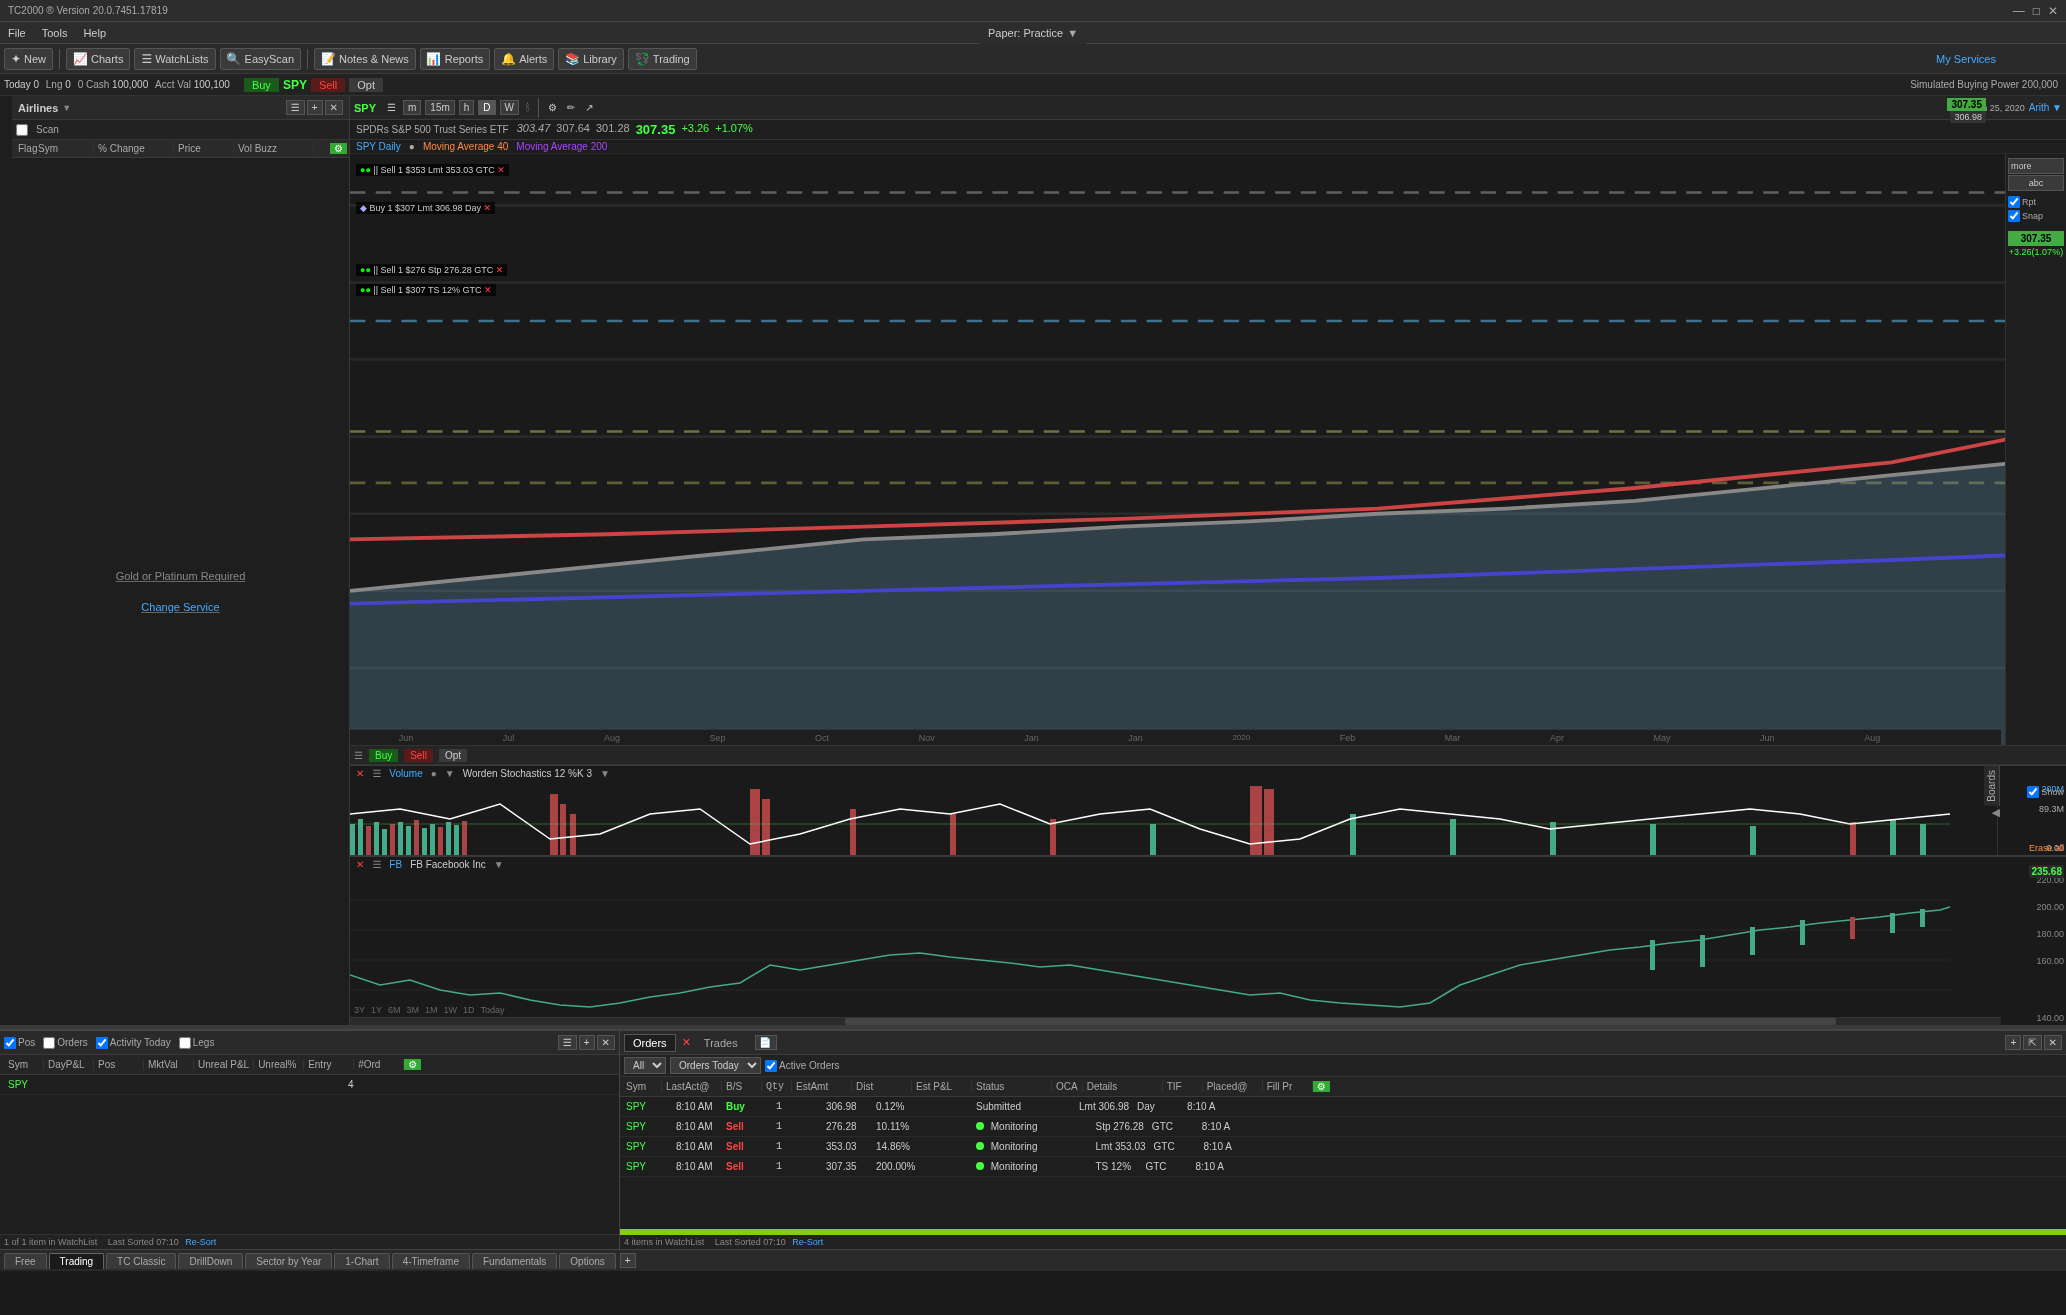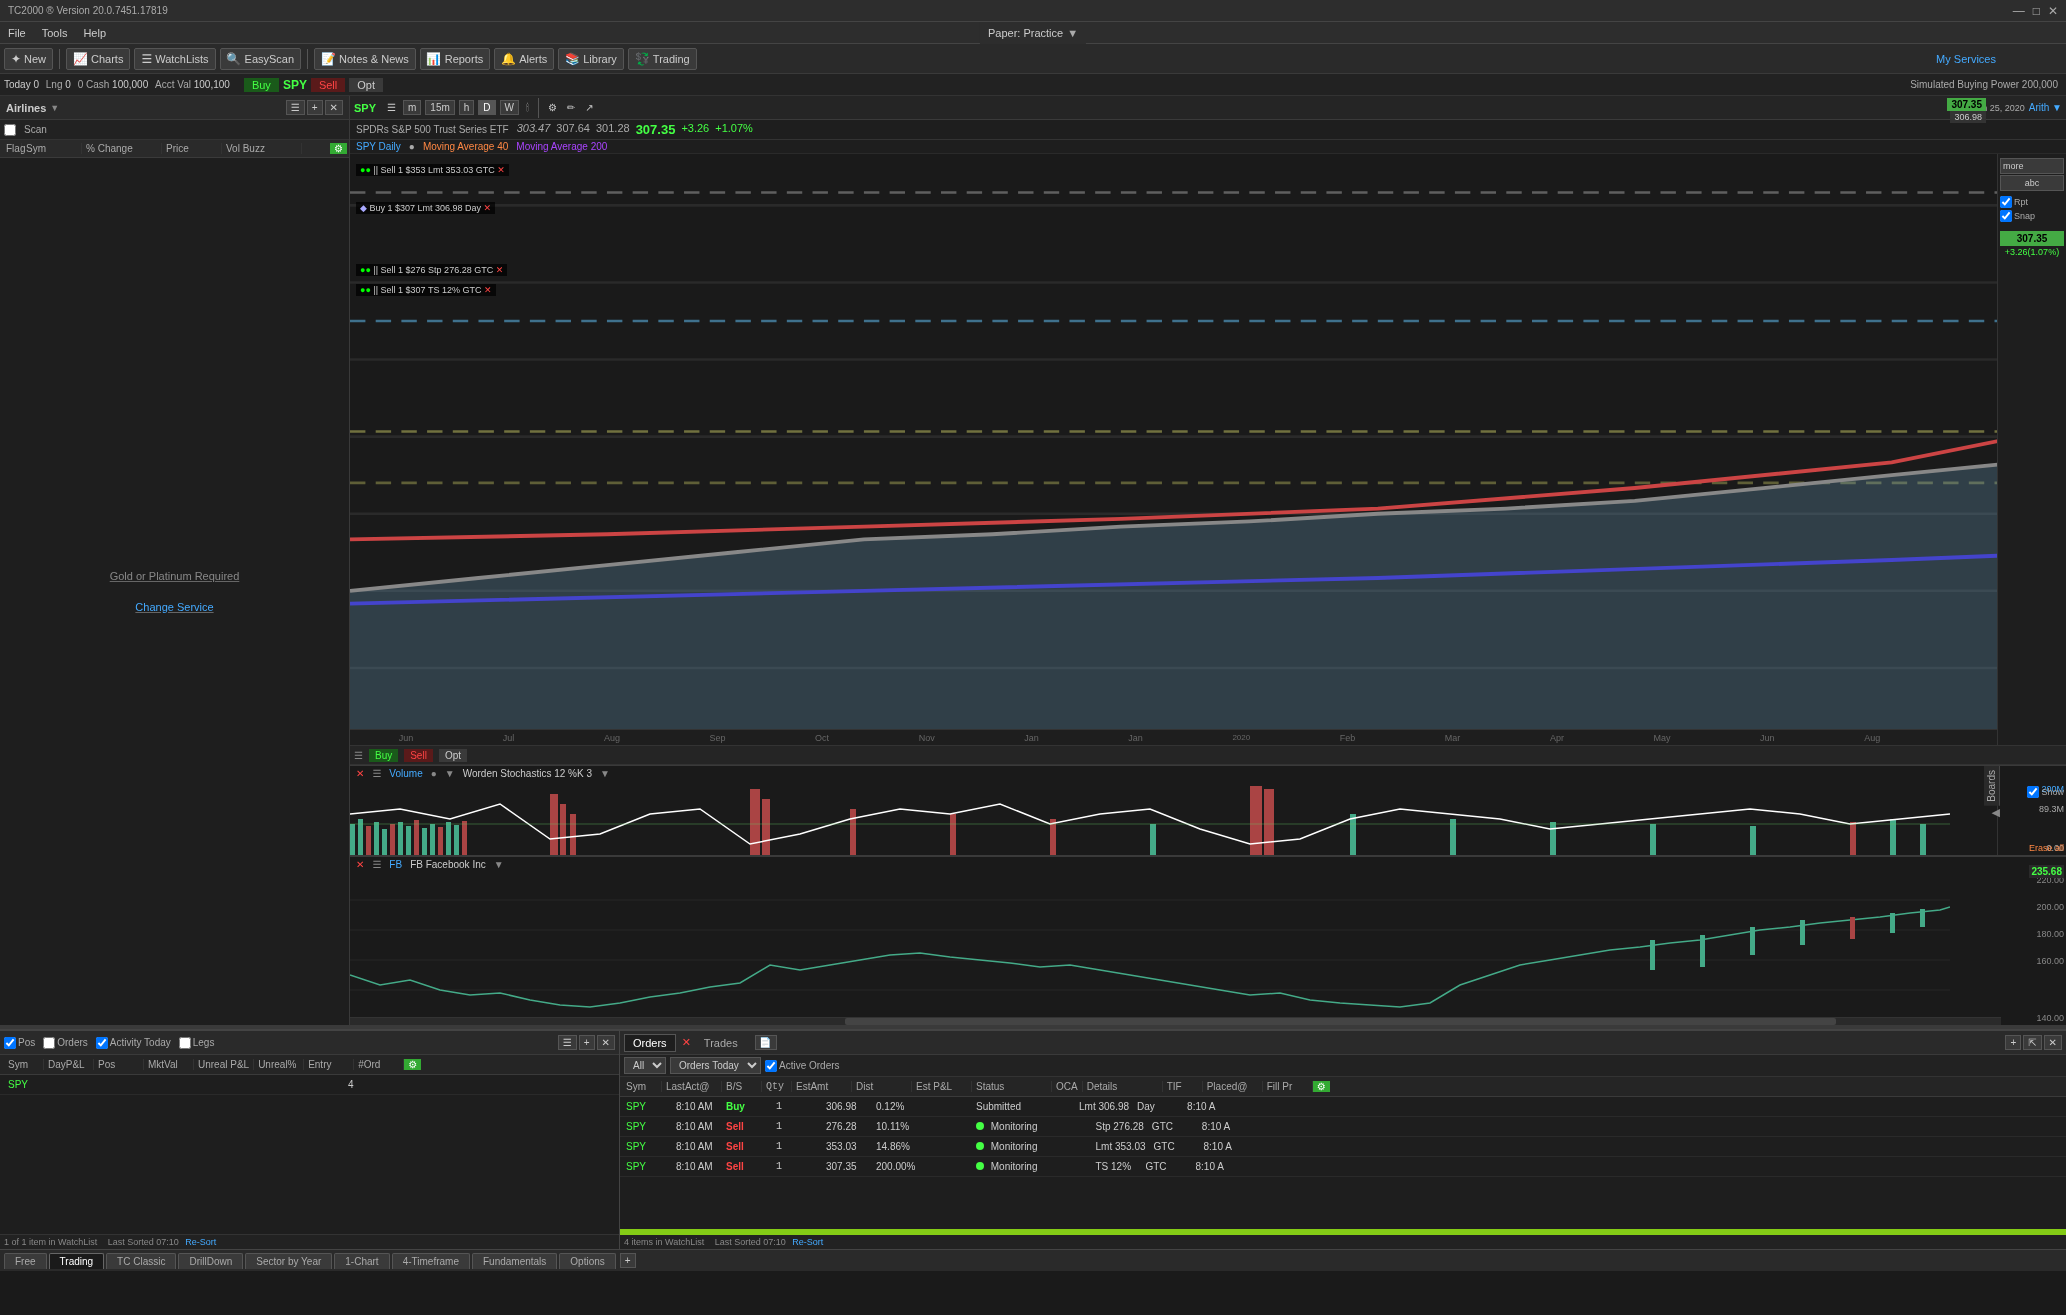--- a/index.html
+++ b/index.html
@@ -124,20 +124,21 @@
     .btn-opt { background: #3a3a3a; color: #ccc; border: none; padding: 1px 8px; font-size: 11px; cursor: pointer; }
     .simulated-info { position: absolute; right: 8px; color: #aaa; font-size: 10px; }
 
     
     #left-panel {
       width: 350px;
       background: #1e1e1e;
       border-right: 1px solid #3a3a3a;
       display: flex;
       flex-direction: column;
+      padding-left: 12px;
     }
     #watchlist-header {
       background: #2a2a2a;
       height: 24px;
       display: flex;
       align-items: center;
       padding: 0 6px;
       border-bottom: 1px solid #3a3a3a;
       gap: 4px;
     }
@@ -740,21 +741,21 @@
             <span style="color:#666;font-size:8px;">2020</span>
             <span>Feb</span>
             <span>Mar</span>
             <span>Apr</span>
             <span>May</span>
             <span>Jun</span>
             <span>Aug</span>
           </div>
         </div>
 
-        <div style="position:absolute;right:0;top:0;width:69px;background:#1e1e1e;border-left:1px solid #333;height:100%;display:flex;flex-direction:column;padding:4px 2px;gap:1px;">
+        <div style="position:absolute;right:0;top:0;width:61px;background:#1e1e1e;border-left:1px solid #333;height:100%;display:flex;flex-direction:column;padding:4px 2px;gap:1px;">
           <button style="background:#3a3a3a;border:1px solid #555;color:#ccc;font-size:9px;padding:2px;cursor:pointer;text-align:left;">more</button>
           <button style="background:#3a3a3a;border:1px solid #555;color:#ccc;font-size:9px;padding:2px;cursor:pointer;">abc</button>
           <div style="margin-top:4px;display:flex;flex-direction:column;gap:2px;">
             <label style="color:#aaa;font-size:9px;display:flex;align-items:center;gap:2px;"><input type="checkbox" checked="" style=""> Rpt</label>
             <label style="color:#aaa;font-size:9px;display:flex;align-items:center;gap:2px;"><input type="checkbox" checked="" style=""> Snap</label>
           </div>
           <div style="margin-top:8px;background:#4a4;color:#000;font-size:10px;font-weight:bold;padding:2px 4px;text-align:center;">307.35</div>
           <div style="color:#4f4;font-size:9px;text-align:center;">+3.26(1.07%)</div>
         </div>
       </div>
@@ -868,20 +869,30 @@
         <div style="position:absolute;right:2px;top:45px;font-size:9px;color:#888;">200.00</div>
         <div style="position:absolute;right:2px;top:72px;font-size:9px;color:#888;">180.00</div>
         <div style="position:absolute;right:2px;top:99px;font-size:9px;color:#888;">160.00</div>
         <div style="position:absolute;right:2px;bottom:2px;font-size:9px;color:#888;margin-left:32px;">140.00</div>
         <div style="position:absolute;right:2px;top:8px;font-size:10px;font-weight:bold;color:#4f4;background:#2a2a2a;padding:1px 2px;">235.68</div>
 
         <div style="position:absolute;bottom:0;left:0;right:65px;height:8px;background:#2a2a2a;border-top:1px solid #333;">
           <div style="width:60%;height:100%;background:#444;margin-left:30%;border-radius:2px;"></div>
         </div>
 
+        <div style="position:absolute;bottom:10px;left:0;right:65px;display:flex;gap:6px;padding:0 4px;">
+          <span style="color:#666;font-size:9px;cursor:pointer;">3Y</span>
+          <span style="color:#666;font-size:9px;cursor:pointer;">1Y</span>
+          <span style="color:#666;font-size:9px;cursor:pointer;">6M</span>
+          <span style="color:#666;font-size:9px;cursor:pointer;">3M</span>
+          <span style="color:#666;font-size:9px;cursor:pointer;">1M</span>
+          <span style="color:#666;font-size:9px;cursor:pointer;">1W</span>
+          <span style="color:#666;font-size:9px;cursor:pointer;">1D</span>
+          <span style="color:#666;font-size:9px;cursor:pointer;">Today</span>
+        </div>
       </div>
 
     </div>
 
   </div>
 
   <div class="resize-handle"></div>
 
   <div id="bottom-layout" style="display:flex;height:220px;border-top:2px solid #444;">
 

